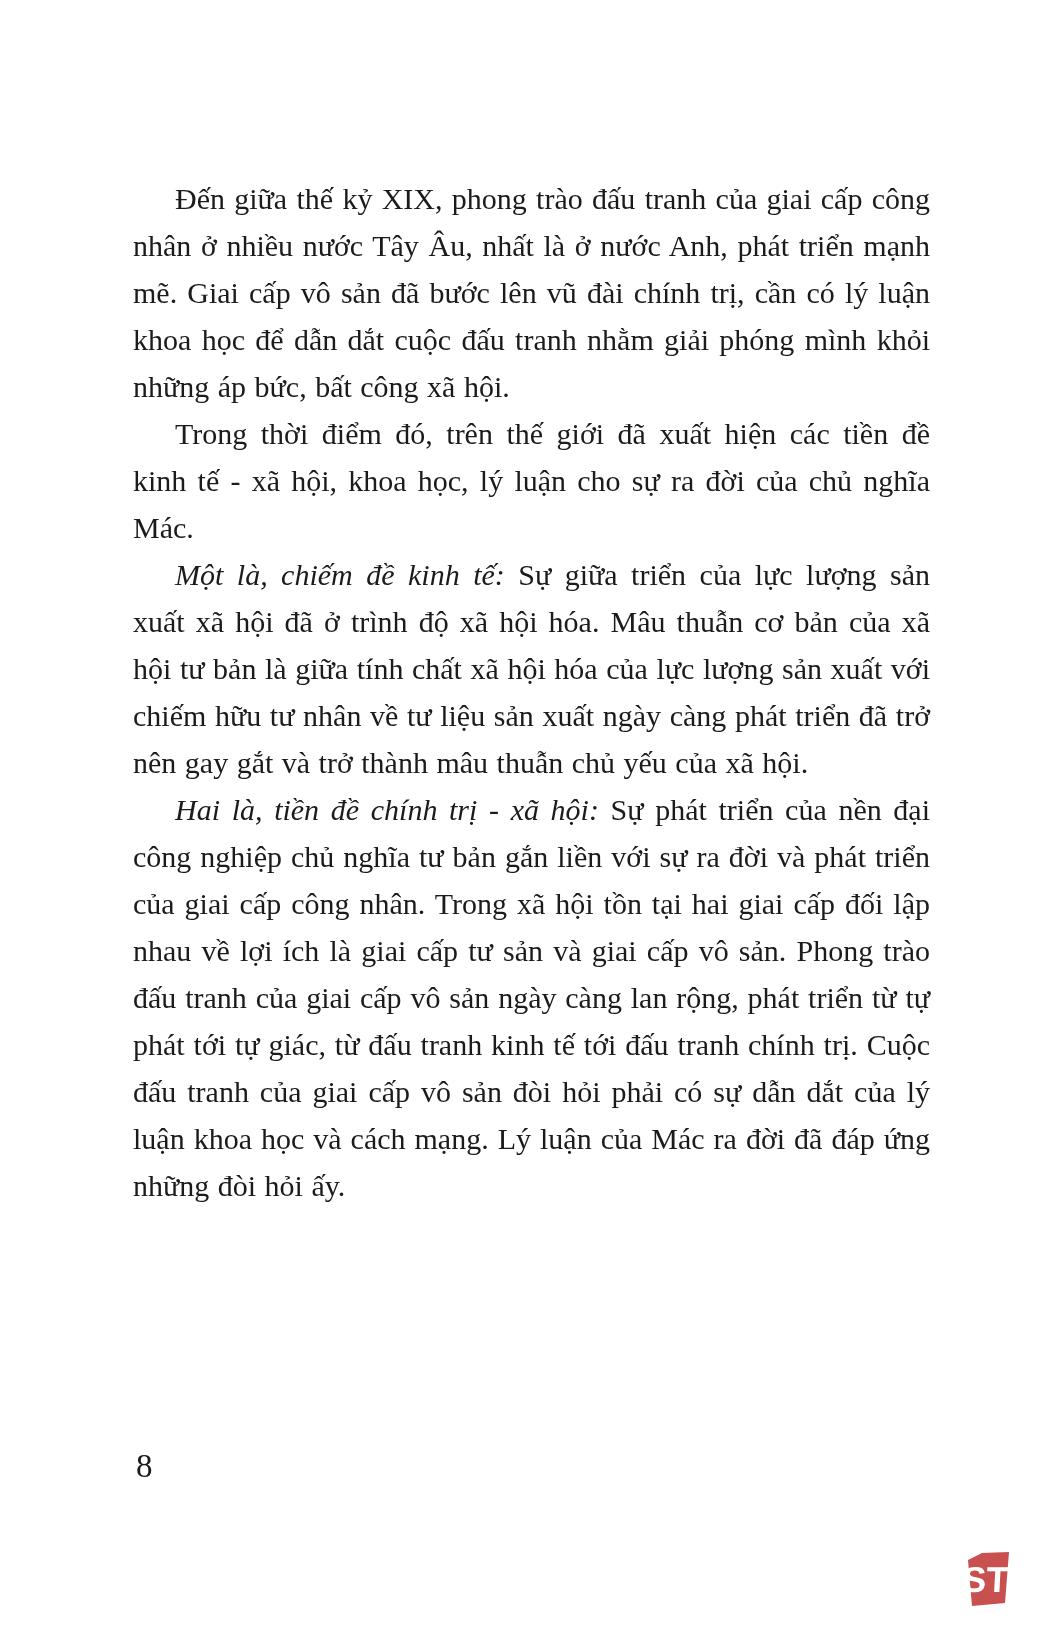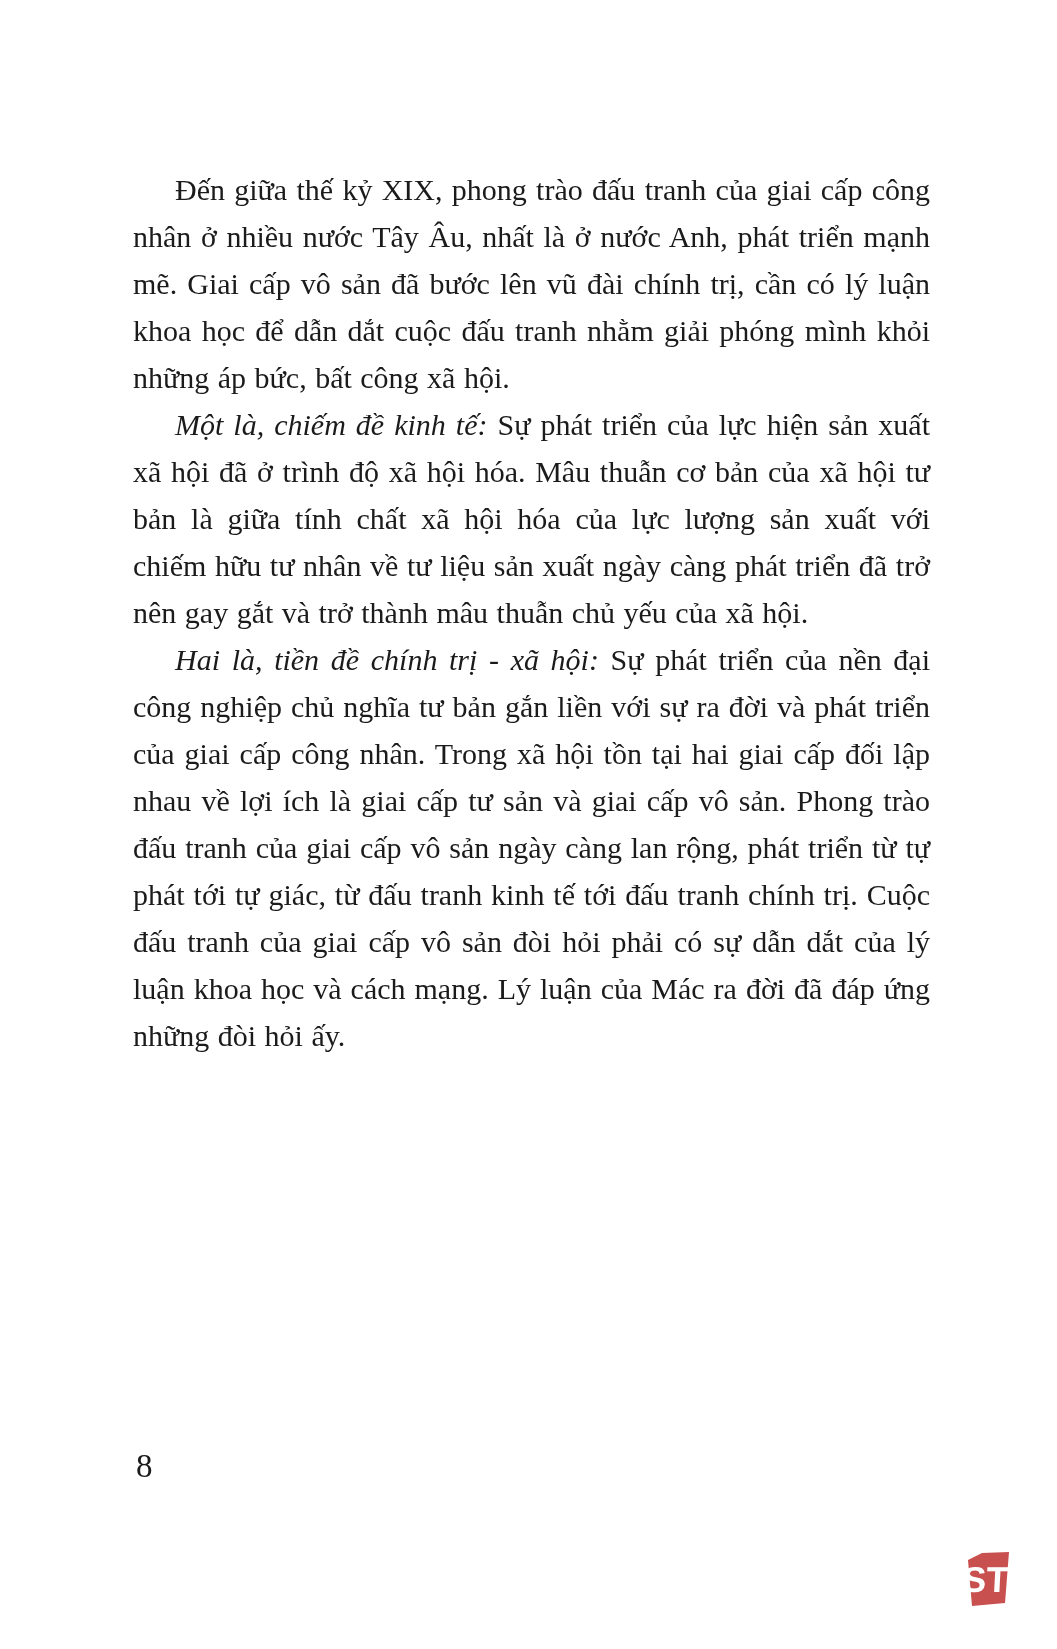--- a/index.html
+++ b/index.html
@@ -12,21 +12,21 @@
     width: 1057px;
     height: 1649px;
     background: #ffffff;
     color: #1b1b1b;
     font-family: "Liberation Serif", serif;
     overflow: hidden;
   }
   .content {
     position: absolute;
     left: 133px;
-    top: 166px;
+    top: 175px;
     width: 797px;
     font-size: 30px;
     line-height: 47px;
     text-align: justify;
     text-justify: inter-word;
     word-spacing: 1px;
   }
   .content p {
     margin: 0;
     padding: 0;
@@ -51,22 +51,23 @@
   }
 </style>
 </head>
 <body>
 
 <div class="page">
 
   <div class="content">
     <p><span class="lead-italic"></span><span>Đến giữa thế kỷ XIX, phong trào đấu tranh của giai cấp công nhân ở nhiều nước Tây Âu, nhất là ở nước Anh, phát triển mạnh mẽ. Giai cấp vô sản đã bước lên vũ đài chính trị, cần có lý luận khoa học để dẫn dắt cuộc đấu tranh nhằm giải phóng mình khỏi những áp bức, bất công xã hội.</span></p>
 
+    <p><span class="lead-italic"></span><span>Trong thời điểm đó, trên thế giới đã xuất hiện các tiền đề kinh tế - xã hội, khoa học, lý luận cho sự ra đời của chủ nghĩa Mác.</span></p>
 
-    <p><span class="lead-italic">Một là, chiếm đề kinh tế:</span><span> Sự phát triển của lực hiện sản xuất xã hội đã ở trình độ xã hội hóa. Mâu thuẫn cơ bản của xã hội tư bản là giữa tính chất xã hội hóa của lực lượng sản xuất với chiếm hữu tư nhân về tư liệu sản xuất ngày càng phát triển đã trở nên gay gắt và trở thành mâu thuẫn chủ yếu của xã hội.</span></p>
+    <p><span class="lead-italic">Một là, chiếm đề kinh tế:</span><span> Sự giữa triển của lực lượng sản xuất xã hội đã ở trình độ xã hội hóa. Mâu thuẫn cơ bản của xã hội tư bản là giữa tính chất xã hội hóa của lực lượng sản xuất với chiếm hữu tư nhân về tư liệu sản xuất ngày càng phát triển đã trở nên gay gắt và trở thành mâu thuẫn chủ yếu của xã hội.</span></p>
 
     <p><span class="lead-italic">Hai là, tiền đề chính trị - xã hội:</span><span> Sự phát triển của nền đại công nghiệp chủ nghĩa tư bản gắn liền với sự ra đời và phát triển của giai cấp công nhân. Trong xã hội tồn tại hai giai cấp đối lập nhau về lợi ích là giai cấp tư sản và giai cấp vô sản. Phong trào đấu tranh của giai cấp vô sản ngày càng lan rộng, phát triển từ tự phát tới tự giác, từ đấu tranh kinh tế tới đấu tranh chính trị. Cuộc đấu tranh của giai cấp vô sản đòi hỏi phải có sự dẫn dắt của lý luận khoa học và cách mạng. Lý luận của Mác ra đời đã đáp ứng những đòi hỏi ấy.</span></p>
   </div>
 
   <div class="page-number">8</div>
 
   <div class="publisher-logo">
     <svg width="48" height="56" viewBox="0 0 48 56">
       <polygon points="5,9 19,2 46,1 42,52 9,55" fill="#c8504e"></polygon>
       <text x="24" y="41" text-anchor="middle" font-family="Liberation Sans, sans-serif" font-weight="bold" font-size="36" fill="#ffffff" transform="skewX(-3)">ST</text>

